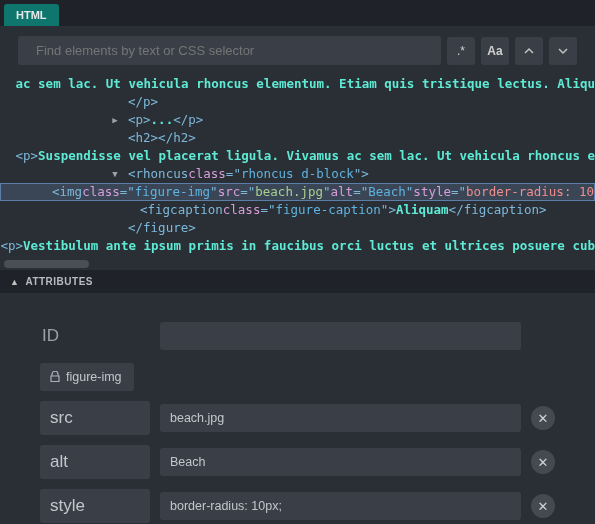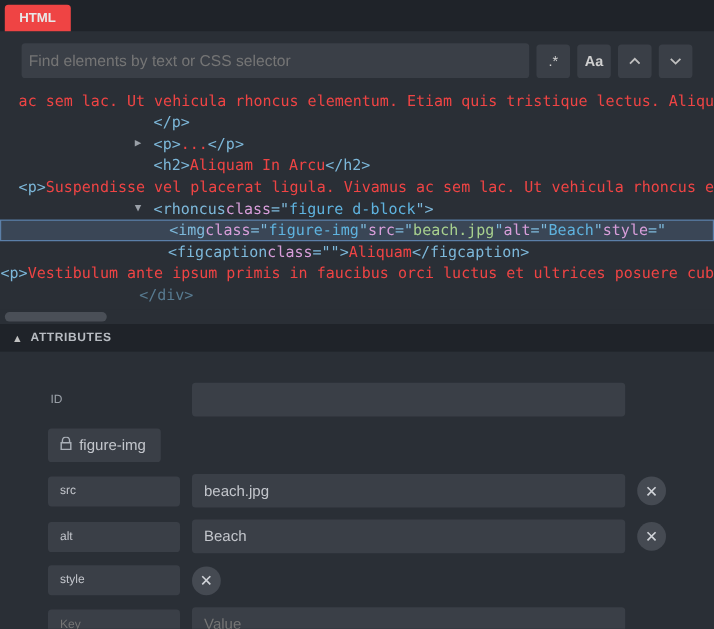--- a/index.html
+++ b/index.html
@@ -13,41 +13,41 @@
     overflow: hidden;
   }
   .tab-bar {
     background: #1f2329;
     height: 26px;
     display: flex;
     align-items: flex-end;
     padding-left: 4px;
   }
   .tab {
-    background: #ef4444;
+    background: #0f766e;
     color: #e8e8e8;
     padding: 5px 12px 5px 12px;
     font-size: 11px;
     font-weight: 600;
     border-top-left-radius: 3px;
     border-top-right-radius: 3px;
     cursor: pointer;
   }
   .search-bar {
     display: flex;
     padding: 10px 18px 10px 18px;
     gap: 6px;
     align-items: center;
   }
   .search-input {
     flex: 1;
     background: #3a3f47;
     border: none;
     color: #9aa0a8;
-    padding: 7px 6px;
+    padding: 7px 18px;
     border-radius: 3px;
     font-size: 13px;
     outline: none;
   }
   .search-btn {
     width: 28px;
     height: 28px;
     background: #3a3f47;
     border: none;
     border-radius: 3px;
@@ -85,21 +85,21 @@
     justify-content: center;
     color: #9aa0a8;
     cursor: pointer;
     font-size: 9px;
   }
   .tag-open, .tag-close, .angle { color: #7db8da; }
   .attr-name { color: #d89eda; }
   .attr-val { color: #5fb3df; }
   .attr-val-src { color: #a8d08e; }
   .attr-style { color: #f08d8d; }
-  .text-node { color: #ef4444; }
+  .text-node { color: #5eead4; font-weight: bold; }
   .line-highlight {
     background: #3a4656;
     border: 1px solid #5b7fa8;
     border-radius: 0;
     position: relative;
   }
   .section-header {
     background: #1f2329;
     color: #b8bcc2;
     font-size: 10px;
@@ -124,21 +124,21 @@
     gap: 10px;
     margin-bottom: 10px;
   }
   .attr-key {
     width: 110px;
     background: #3a3f47;
     border: none;
     color: #c3c6cc;
     padding: 7px 10px;
     border-radius: 3px;
-    font-size: 10px;
+    font-size: 17px;
     outline: none;
   }
   .attr-key.readonly {
     background: transparent;
     color: #9aa0a8;
     padding-left: 2px;
   }
   .attr-val-input {
     flex: 1;
     background: #3a3f47;
@@ -230,38 +230,37 @@
         <span class="indent" style="width:108px"></span>
         <span class="twisty">▶</span>
         <span class="indent" style="width:6px"></span>
         <span class="tag-open">&lt;p&gt;</span>
         <span class="text-node">...</span>
         <span class="tag-close">&lt;/p&gt;</span>
       </div>
   <div class="tree-line">
         <span class="indent" style="width:128px"></span>
         <span class="tag-open">&lt;h2&gt;</span>
-        <span class="text-node">Aliquam In Arcu </span>
         <span class="tag-close">&lt;/h2&gt;</span>
       </div>
   <div class="tree-line">
         <span class="indent" style="width:128px"></span>
         <span class="tag-open">&lt;p&gt;</span>
         <span class="text-node">Suspendisse vel placerat ligula. Vivamus ac sem lac. Ut vehicula rhoncus e</span>
       </div>
   <div class="tree-line">
         <span class="indent" style="width:108px"></span>
         <span class="twisty">▼</span>
         <span class="indent" style="width:6px"></span>
         <span class="angle">&lt;</span>
         <span class="tag-open">rhoncus</span>
         <span> </span>
         <span class="attr-name">class</span>
         <span class="angle">="</span>
-        <span class="attr-val">figure d-block</span>
+        <span class="attr-val">rhoncus d-block</span>
         <span class="angle">"&gt;</span>
       </div>
   <div class="tree-line line-highlight">
         <span class="indent" style="width:140px"></span>
         <span class="angle">&lt;</span>
         <span class="tag-open">img</span>
         <span> </span>
         <span class="attr-name">class</span>
         <span class="angle">="</span>
         <span class="attr-val">figure-img</span>
@@ -269,33 +268,39 @@
         <span class="attr-name">src</span>
         <span class="angle">="</span>
         <span class="attr-val-src">beach.jpg</span>
         <span class="angle">" </span>
         <span class="attr-name">alt</span>
         <span class="angle">="</span>
         <span class="attr-val">Beach</span>
         <span class="angle">" </span>
         <span class="attr-name">style</span>
         <span class="angle">="</span>
+        <span class="attr-style">border-radius: 10</span>
       </div>
   <div class="tree-line">
         <span class="indent" style="width:140px"></span>
         <span class="angle">&lt;</span>
         <span class="tag-open">figcaption</span>
         <span> </span>
         <span class="attr-name">class</span>
         <span class="angle">="</span>
+        <span class="attr-val">figure-caption</span>
         <span class="angle">"&gt;</span>
         <span class="text-node">Aliquam</span>
         <span class="angle">&lt;/</span>
         <span class="tag-close">figcaption</span>
         <span class="angle">&gt;</span>
+      </div>
+  <div class="tree-line">
+        <span class="indent" style="width:128px"></span>
+        <span class="tag-close">&lt;/figure&gt;</span>
       </div>
   <div class="tree-line">
         <span class="indent" style="width:128px"></span>
         <span class="tag-open">&lt;p&gt;</span>
         <span class="text-node">Vestibulum ante ipsum primis in faucibus orci luctus et ultrices posuere cub</span>
       </div>
   <div class="tree-line" style="opacity:.55">
         <span class="indent" style="width:116px"></span>
         <span class="tag-close">&lt;/div&gt;</span>
       </div>
@@ -348,20 +353,23 @@
     <div class="attr-val-input">
         <input value="Beach" style="">
       </div>
     <button class="remove-btn">
         <span>✕</span>
       </button>
   </div>
 
   <div class="attr-row">
     <input class="attr-key" value="style" style="">
+    <div class="attr-val-input">
+        <input value="border-radius: 10px;" style="">
+      </div>
     <button class="remove-btn">
         <span>✕</span>
       </button>
   </div>
 
   <div class="attr-row">
     <input class="attr-key" style="color: rgb(126, 133, 142);" placeholder="Key">
     <div class="attr-val-input">
         <input style="color: rgb(126, 133, 142);" placeholder="Value">
       </div>

